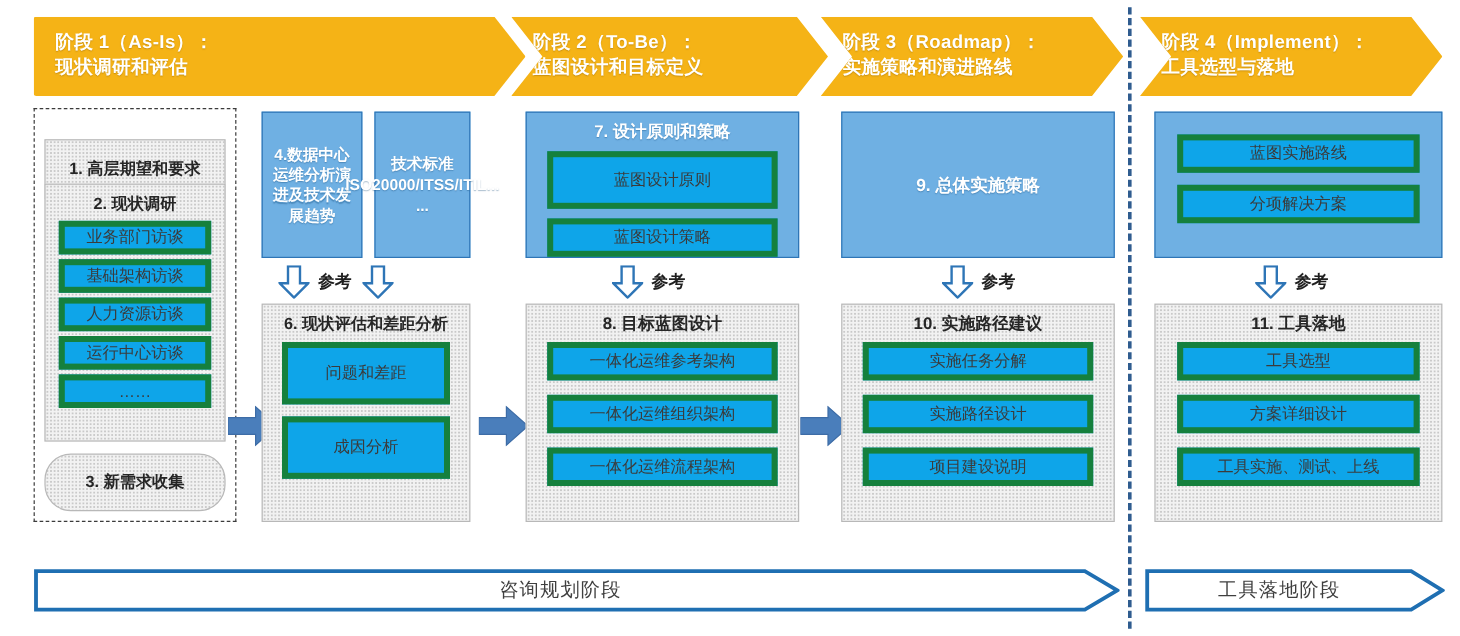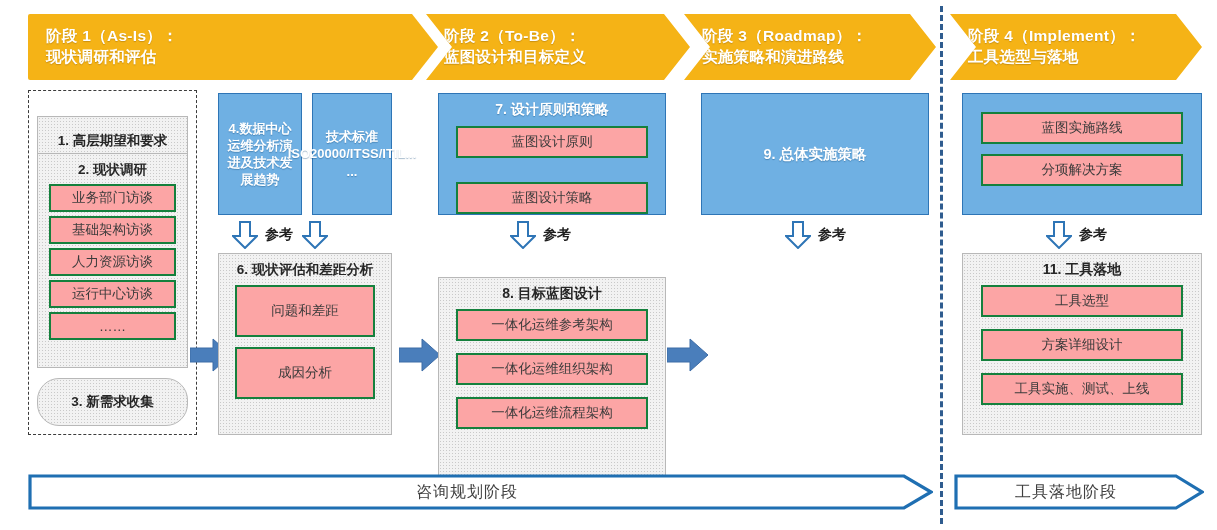--- a/index.html
+++ b/index.html
@@ -18,21 +18,21 @@
   .chev .txt span{display:block;white-space:nowrap;}
 
   
   .blue-box{position:absolute;background:#6FB0E3;border:1px solid #2E75B6;box-sizing:border-box;}
   .blue-box .bx-title{color:#ffffff;font-weight:bold;text-align:center;text-shadow:0 1px 1px rgba(0,60,110,.35);}
   .gray-box{position:absolute;box-sizing:border-box;border:1px solid #b8b8b8;
             background-color:#f2f2f2;
             background-image:radial-gradient(#c9c9c9 0.6px, transparent 0.7px);
             background-size:3px 3px;}
   .gray-box .bx-title{color:#262626;font-weight:bold;text-align:center;}
-  .white-item{background:#fca5a5;border:2px solid #15803d;box-sizing:border-box;
+  .white-item{background:#0ea5e9;border:5px solid #15803d;box-sizing:border-box;
               display:flex;align-items:center;justify-content:center;
               color:#3b3b3b;font-size:13.5px;white-space:nowrap;}
   .dash-wrap{position:absolute;box-sizing:border-box;border:1.5px dashed #3b3b3b;}
 
   
   .arrow-right{position:absolute;}
   .down-ref{position:absolute;display:flex;align-items:center;}
   .down-ref .lbl{font-weight:bold;font-size:14px;color:#1f1f1f;margin-left:7px;
                  text-shadow:0 1px 0 rgba(255,255,255,.6);}
   .divider{position:absolute;border-left:3px dashed #2F5C8F;}
@@ -131,33 +131,33 @@
 
   <div class="arrow-right" style="left:399px;top:338px;">
     <svg width="42" height="34" viewBox="0 0 42 34">
       <polygon points="0,10 23,10 23,1 41,17 23,33 23,24 0,24" fill="#4A7EBB" stroke="#3D6CA6" stroke-width="1"></polygon>
     </svg>
   </div>
 
   <div class="blue-box" style="left:438px;top:93px;width:228px;height:122px;">
     <div class="bx-title" style="font-size:14px;margin-top:7px;">7. 设计原则和策略</div>
     <div style="padding:7px 17px 0 17px;">
-      <div class="white-item" style="height:32px;margin-bottom:24px;">蓝图设计原则</div>
+      <div class="white-item" style="height:48px;margin-bottom:8px;">蓝图设计原则</div>
       <div class="white-item" style="height:32px;">蓝图设计策略</div>
     </div>
   </div>
 
   <div class="down-ref" style="left:510px;top:221px;">
     <svg width="26" height="28" viewBox="0 0 26 28">
       <polygon points="8,1 18,1 18,15 25,15 13,27 1,15 8,15" fill="#ffffff" stroke="#2E75B6" stroke-width="2"></polygon>
     </svg>
     <span class="lbl">参考</span>
   </div>
 
-  <div class="gray-box" style="left:438px;top:253px;width:228px;height:223px;margin-top:24px;">
+  <div class="gray-box" style="left:438px;top:253px;width:228px;height:182px;">
     <div class="bx-title" style="font-size:14px;margin-top:7px;">8. 目标蓝图设计</div>
     <div style="padding:6px 17px 12px 17px;">
       <div class="white-item" style="height:32px;margin-bottom:12px;">一体化运维参考架构</div>
       <div class="white-item" style="height:32px;margin-bottom:12px;">一体化运维组织架构</div>
       <div class="white-item" style="height:32px;">一体化运维流程架构</div>
     </div>
   </div>
 
   <div class="arrow-right" style="left:667px;top:338px;">
     <svg width="42" height="34" viewBox="0 0 42 34">
@@ -170,20 +170,28 @@
     <div class="bx-title" style="font-size:14.5px;">9. 总体实施策略</div>
   </div>
 
   <div class="down-ref" style="left:785px;top:221px;">
     <svg width="26" height="28" viewBox="0 0 26 28">
       <polygon points="8,1 18,1 18,15 25,15 13,27 1,15 8,15" fill="#ffffff" stroke="#2E75B6" stroke-width="2"></polygon>
     </svg>
     <span class="lbl">参考</span>
   </div>
 
+  <div class="gray-box" style="left:701px;top:253px;width:228px;height:182px;">
+    <div class="bx-title" style="font-size:14px;margin-top:7px;">10. 实施路径建议</div>
+    <div style="padding:6px 17px 0 17px;">
+      <div class="white-item" style="height:32px;margin-bottom:12px;">实施任务分解</div>
+      <div class="white-item" style="height:32px;margin-bottom:12px;">实施路径设计</div>
+      <div class="white-item" style="height:32px;">项目建设说明</div>
+    </div>
+  </div>
 
   <div class="divider" style="left:940px;top:6px;height:518px;"></div>
 
   <div class="blue-box" style="left:962px;top:93px;width:240px;height:122px;">
     <div style="padding:18px 18px 0 18px;">
       <div class="white-item" style="height:32px;margin-bottom:10px;">蓝图实施路线</div>
       <div class="white-item" style="height:32px;">分项解决方案</div>
     </div>
   </div>
 

